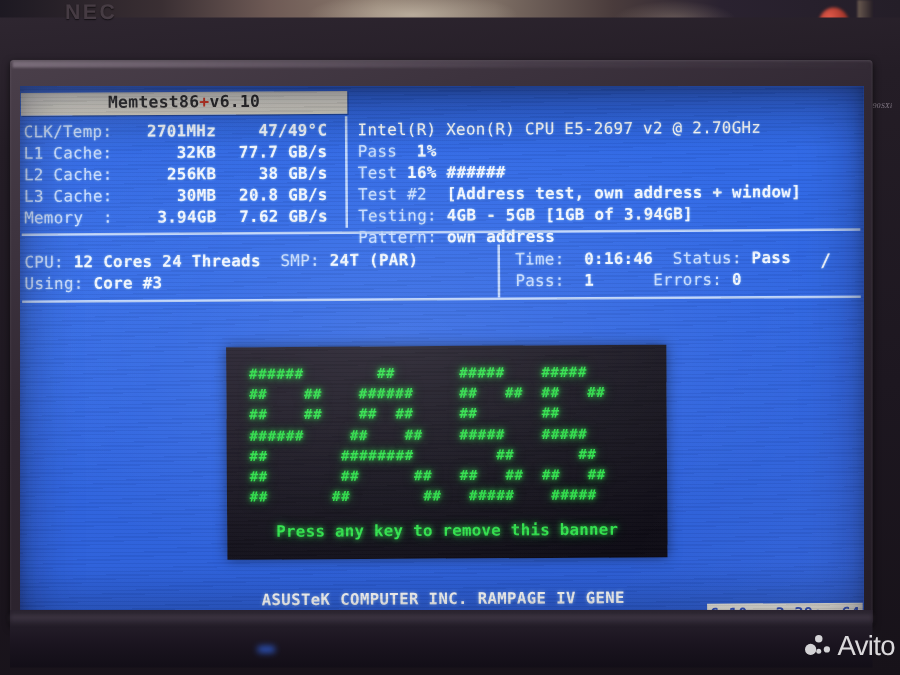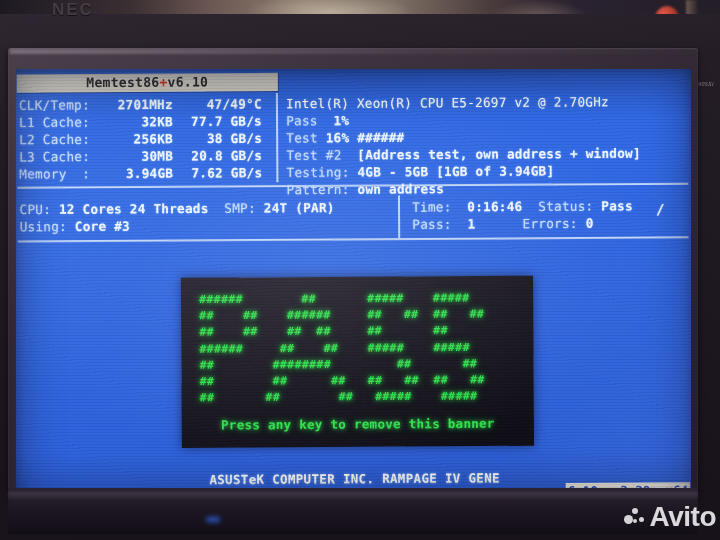--- a/index.html
+++ b/index.html
@@ -114,21 +114,21 @@
 
   
   .avito{position:absolute;right:12px;bottom:14px;display:flex;align-items:center;gap:4px;
     opacity:.92;}
   .avito-dots{position:relative;width:22px;height:18px;}
   .avito-dots i{position:absolute;border-radius:50%;background:#e4e4e6;display:block;}
   .d1{width:9px;height:9px;left:0;top:7px;}
   .d2{width:6px;height:6px;left:8px;top:0;}
   .d3{width:5px;height:5px;left:15px;top:9px;}
   .d4{width:4px;height:4px;left:9px;top:11px;}
-  .avito-word{font-family:"Liberation Sans",sans-serif;font-weight:bold;font-size:28px;
+  .avito-word{font-family:"Liberation Sans",sans-serif;font-weight:normal;font-size:22px;
     color:#eceaec;letter-spacing:-.5px;line-height:18px;}
 </style>
 </head>
 <body>
 
 <div id="photo">
 
   <div class="room"></div>
   <div class="room-blur"></div>
   <div class="red-ball"></div>

